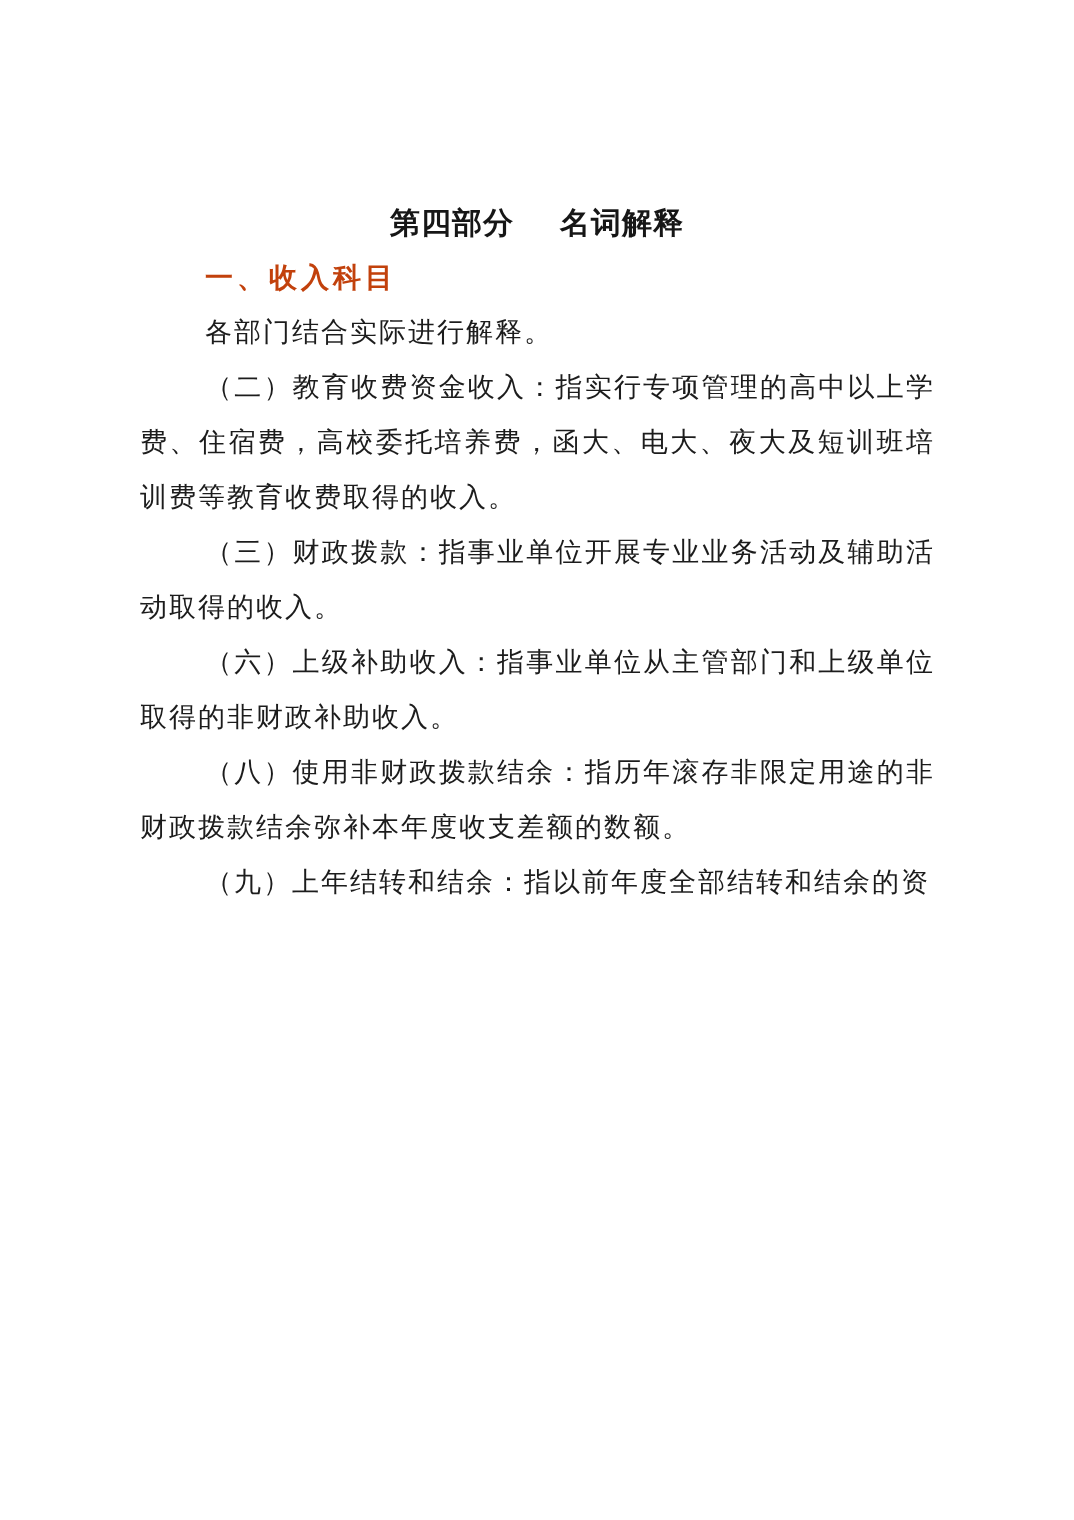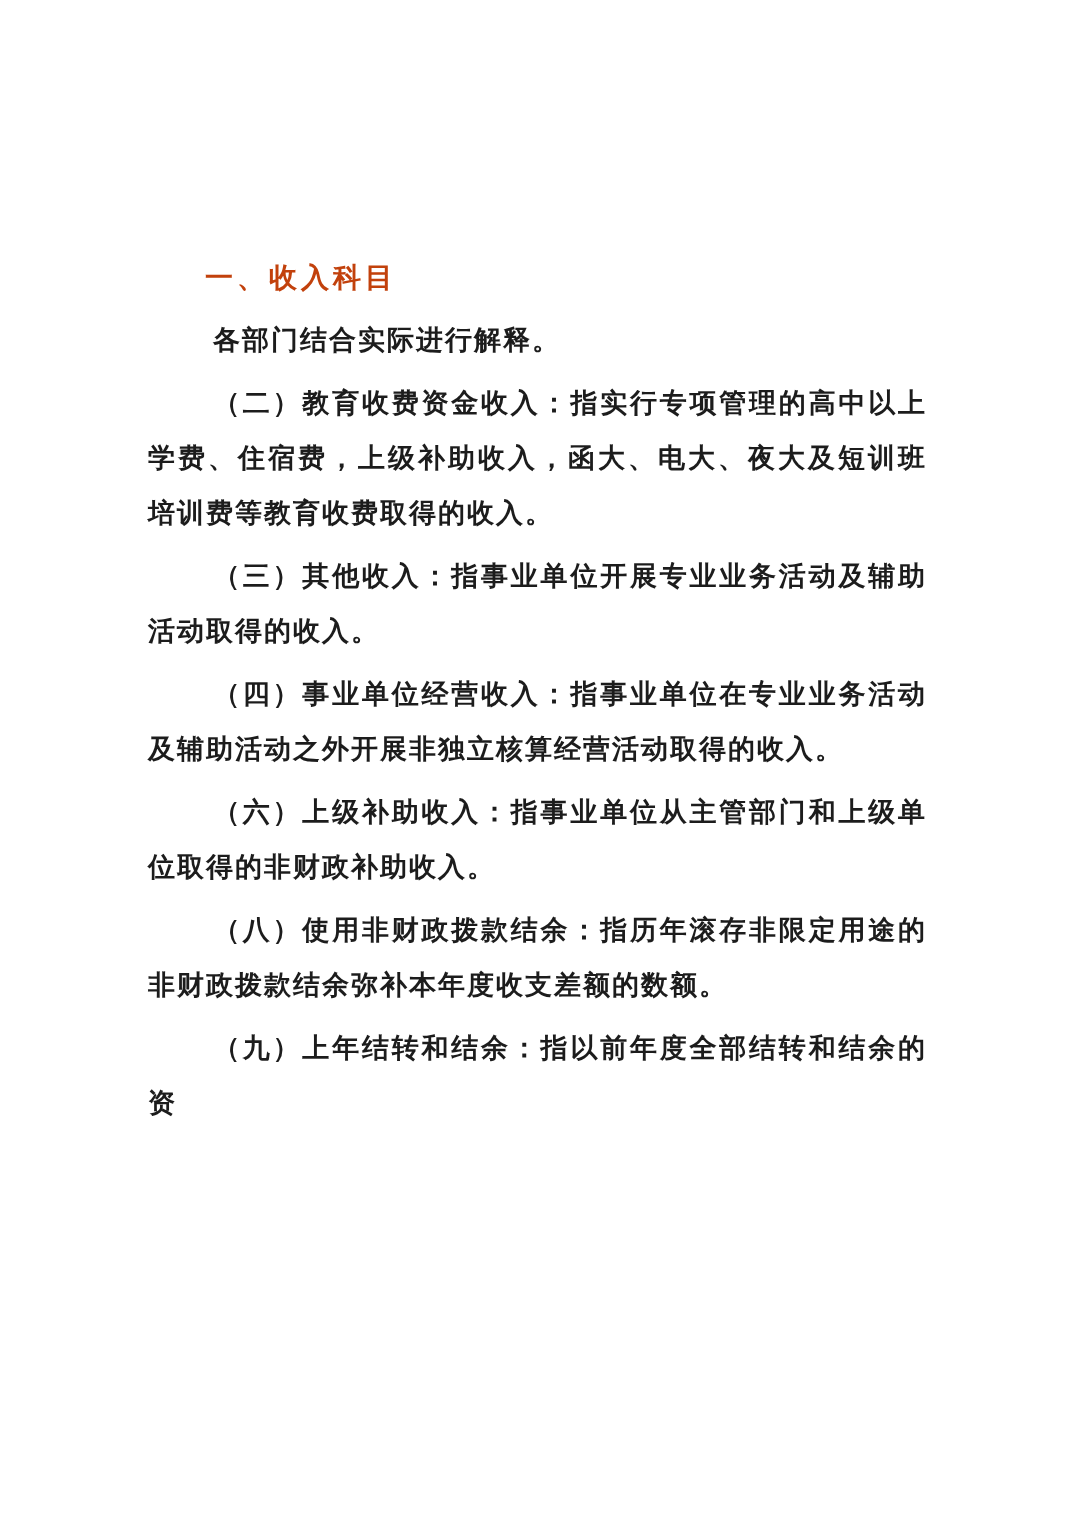--- a/index.html
+++ b/index.html
@@ -48,35 +48,34 @@
   .section-heading {
     font-weight: 700;
     font-size: 28px;
     letter-spacing: 4px;
     text-indent: 65px;
     color: #c2410c;
     font-family: "Liberation Serif", "DejaVu Serif", serif;
   }
   .para {
     text-indent: 65px;
-    margin: 8px;
+    margin: 0;
     word-break: break-all;
-    font-weight: bold;
   }
 </style>
 </head>
 <body>
 
 <div class="page">
+  <h1 class="doc-title"><span>第四部分</span><span class="title-gap"></span><span>名词解释</span></h1>
 
   <div class="content">
     <h2 class="section-heading">一、收入科目</h2>
     <div>
         <p class="para">各部门结合实际进行解释。</p>
-        <p class="para">（二）教育收费资金收入：指实行专项管理的高中以上学费、住宿费，上级补助收入，函大、电大、夜大及短训班培训费等教育收费取得的收入。</p>
-        <p class="para">（三）其他收入：指事业单位开展专业业务活动及辅助活动取得的收入。</p>
-        <p class="para">（四）事业单位经营收入：指事业单位在专业业务活动及辅助活动之外开展非独立核算经营活动取得的收入。</p>
+        <p class="para">（二）教育收费资金收入：指实行专项管理的高中以上学费、住宿费，高校委托培养费，函大、电大、夜大及短训班培训费等教育收费取得的收入。</p>
+        <p class="para">（三）财政拨款：指事业单位开展专业业务活动及辅助活动取得的收入。</p>
         <p class="para">（六）上级补助收入：指事业单位从主管部门和上级单位取得的非财政补助收入。</p>
         <p class="para">（八）使用非财政拨款结余：指历年滚存非限定用途的非财政拨款结余弥补本年度收支差额的数额。</p>
         <p class="para">（九）上年结转和结余：指以前年度全部结转和结余的资</p>
       </div>
   </div>
 </div>
 
 </body></html>

